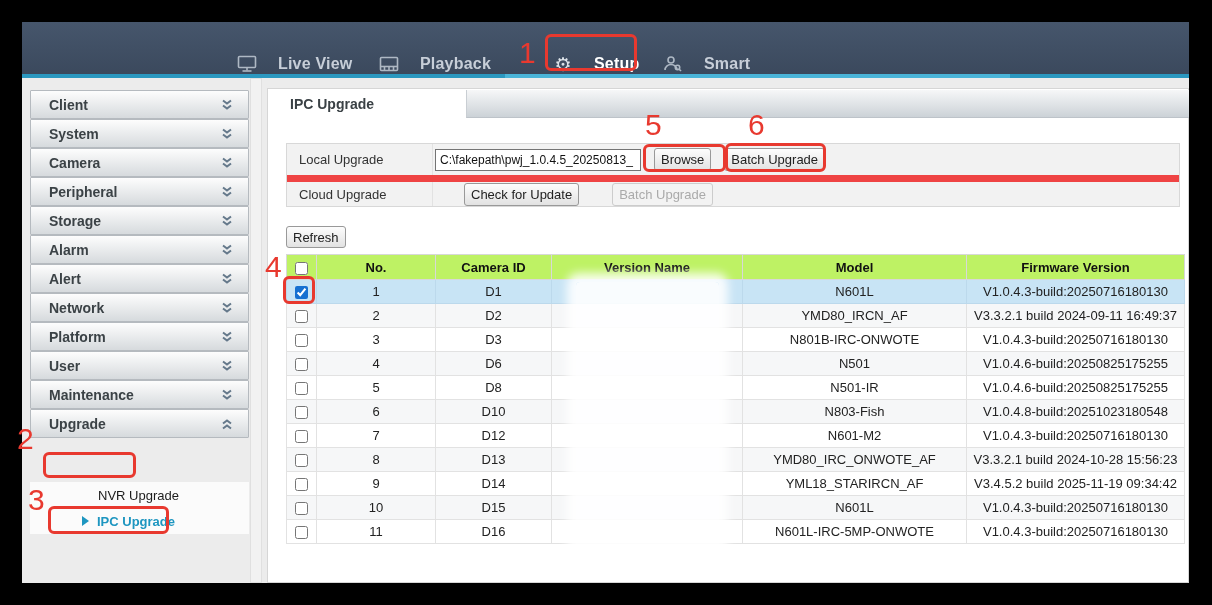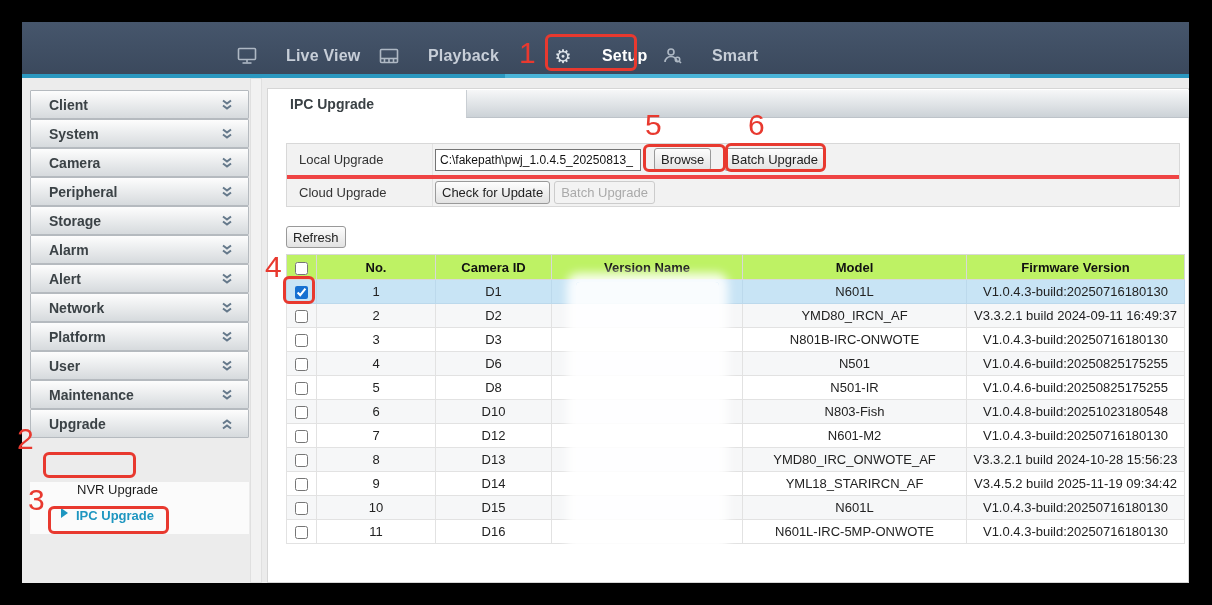--- a/index.html
+++ b/index.html
@@ -4,55 +4,55 @@
 <style>
   html,body{margin:0;padding:0;background:#000;}
   *{box-sizing:border-box;}
   body{font-family:"Liberation Sans", sans-serif;}
   #app{position:relative;width:1212px;height:605px;background:#000;overflow:hidden;}
   #screen{position:absolute;left:22px;top:22px;width:1167px;height:561px;background:#ececec;}
 
   
   #navbar{position:absolute;left:22px;top:22px;width:1167px;height:52px;
     background:linear-gradient(#46566c,#3b495d);}
-  .nav-item{position:absolute;top:4px;height:60px;display:flex;align-items:center;gap:28px;cursor:pointer;}
+  .nav-item{position:absolute;top:12px;height:60px;display:flex;align-items:center;gap:20px;cursor:pointer;}
   #nav-live{left:214px;} #nav-playback{left:356px;} #nav-setup{left:530px;} #nav-smart{left:640px;}
   .nav-label{font-size:16px;font-weight:bold;color:#c7ced8;letter-spacing:.2px;}
   #nav-setup .nav-label{color:#ffffff;}
   .nav-icon{display:flex;align-items:center;justify-content:center;width:22px;height:22px;}
   .nav-icon svg{stroke:#aeb8c4;fill:none;stroke-width:1.6;}
   #gear-glyph{font-family:"DejaVu Sans", sans-serif;font-size:19px;color:#dde3e9;line-height:1;}
   #underline-base{position:absolute;left:22px;top:74px;width:1167px;height:4px;background:var(--accent-cyan,#2b98c0);}
   #underline-light{position:absolute;left:505px;top:74px;width:505px;height:4px;background:var(--accent-cyan-light,#4ab4d8);}
 
   
   #sidebar-groups{position:absolute;left:30px;top:90px;width:219px;display:flex;flex-direction:column;gap:0;}
   .side-item{height:29px;display:flex;align-items:center;justify-content:space-between;
     padding:0 14px 0 18px;border:1px solid #b5babf;border-radius:1px;
     background:linear-gradient(#fdfdfd,#d6dadd);cursor:pointer;}
   .side-label{font-size:14px;font-weight:bold;color:#3b4246;}
   .chev{stroke:#64788a;fill:none;stroke-width:2;}
   .side-item.expanded .chev{transform:scaleY(-1);}
   #side-submenu{position:absolute;left:30px;top:482px;width:219px;height:52px;background:#fbfbfb;}
-  .sub-item{height:26px;display:flex;cursor:pointer;}
+  .sub-item{height:26px;display:flex;align-items:center;cursor:pointer;padding-left:21px;}
   #sub-nvr .sub-label{font-size:13px;color:#1c1c1c;margin-left:47px;}
   #sub-ipc .tri{width:0;height:0;margin-left:31px;border-left:7px solid var(--link-cyan,#1e96c0);
     border-top:5px solid transparent;border-bottom:5px solid transparent;}
   #sub-ipc .sub-label{font-size:13px;font-weight:bold;color:var(--link-cyan,#1e96c0);margin-left:8px;}
   #side-scroll{position:absolute;left:250px;top:78px;width:12px;height:505px;background:#f2f2f2;border:1px solid #e0e0e0;}
 
   
   #panel{position:absolute;left:267px;top:88px;width:922px;height:495px;background:#ffffff;border:1px solid #d6d6d6;}
   #tab-rest{position:absolute;left:198px;top:1px;width:723px;height:28px;
     background:linear-gradient(#f6f7f8,#ccd2d7);border-left:1px solid #c9ced3;border-bottom:1px solid #bdc3c9;}
   #tab-title{position:absolute;left:22px;top:7px;font-size:14px;font-weight:bold;color:#3a4145;}
 
   #form{position:absolute;left:18px;top:54px;width:894px;height:64px;background:#f2f2f2;border:1px solid #d8d8d8;}
   .form-row{height:31px;display:flex;align-items:center;}
-  .form-row.second{border-top:4px solid #ef4444;}
+  .form-row.second{border-top:7px solid #ef4444;gap:29px;}
   .form-label{width:146px;align-self:stretch;display:flex;align-items:center;padding-left:12px;
     font-size:13px;color:#333;border-right:1px solid #e2e2e2;}
   #path-input{margin-left:2px;width:206px;height:22px;border:1px solid #747474;background:#fff;
     font-family:"Liberation Sans",sans-serif;font-size:12px;color:#111;padding:0 4px;border-radius:0;}
   .btn{height:23px;padding:0 6px;font-family:"Liberation Sans",sans-serif;font-size:13px;color:#222;
     background:linear-gradient(#fdfdfd,#e2e2e2);border:1px solid #999;border-radius:3px;cursor:pointer;}
   .btn:disabled{color:#aaa;border-color:#ccc;background:#f3f3f3;cursor:default;}
   #browse-btn{margin-left:13px;} #batch-upgrade-btn{margin-left:13px;}
   #check-update-btn{margin-left:2px;} #cloud-batch-btn{margin-left:4px;}
   #refresh-btn{position:absolute;left:18px;top:137px;height:22px;}

